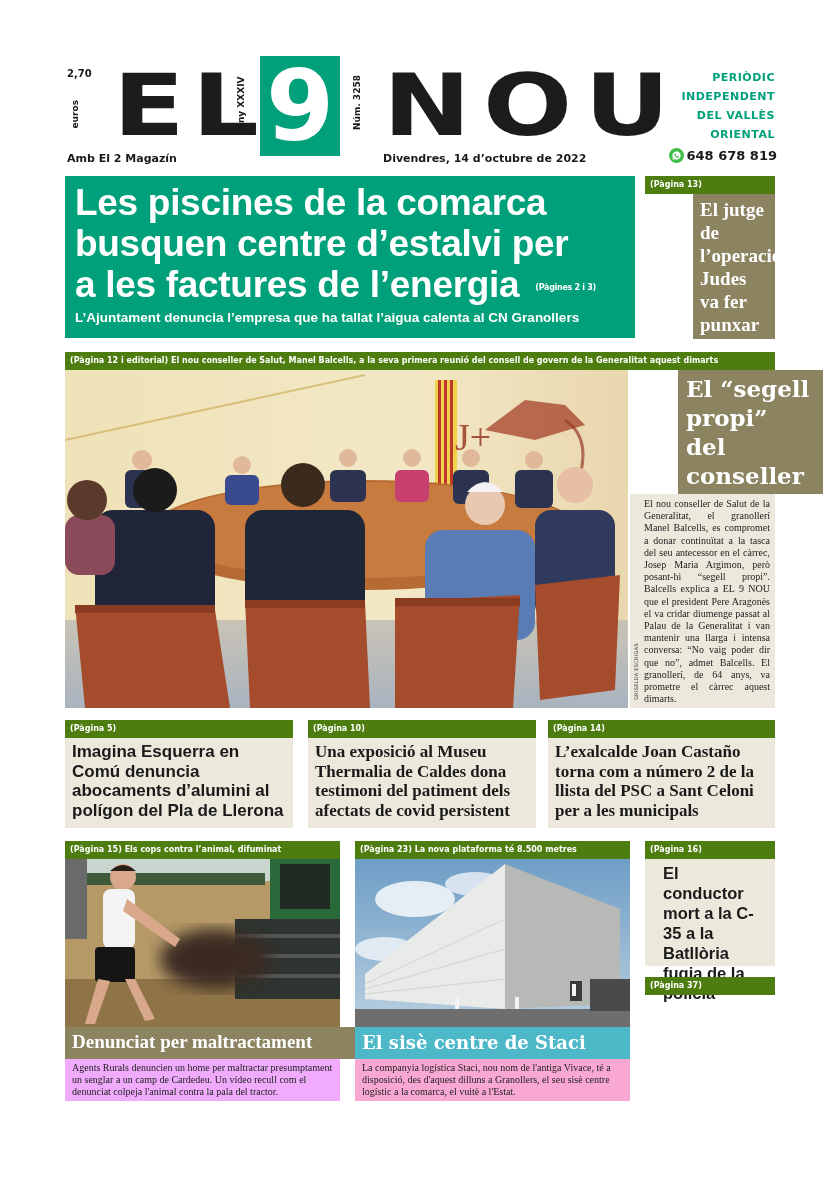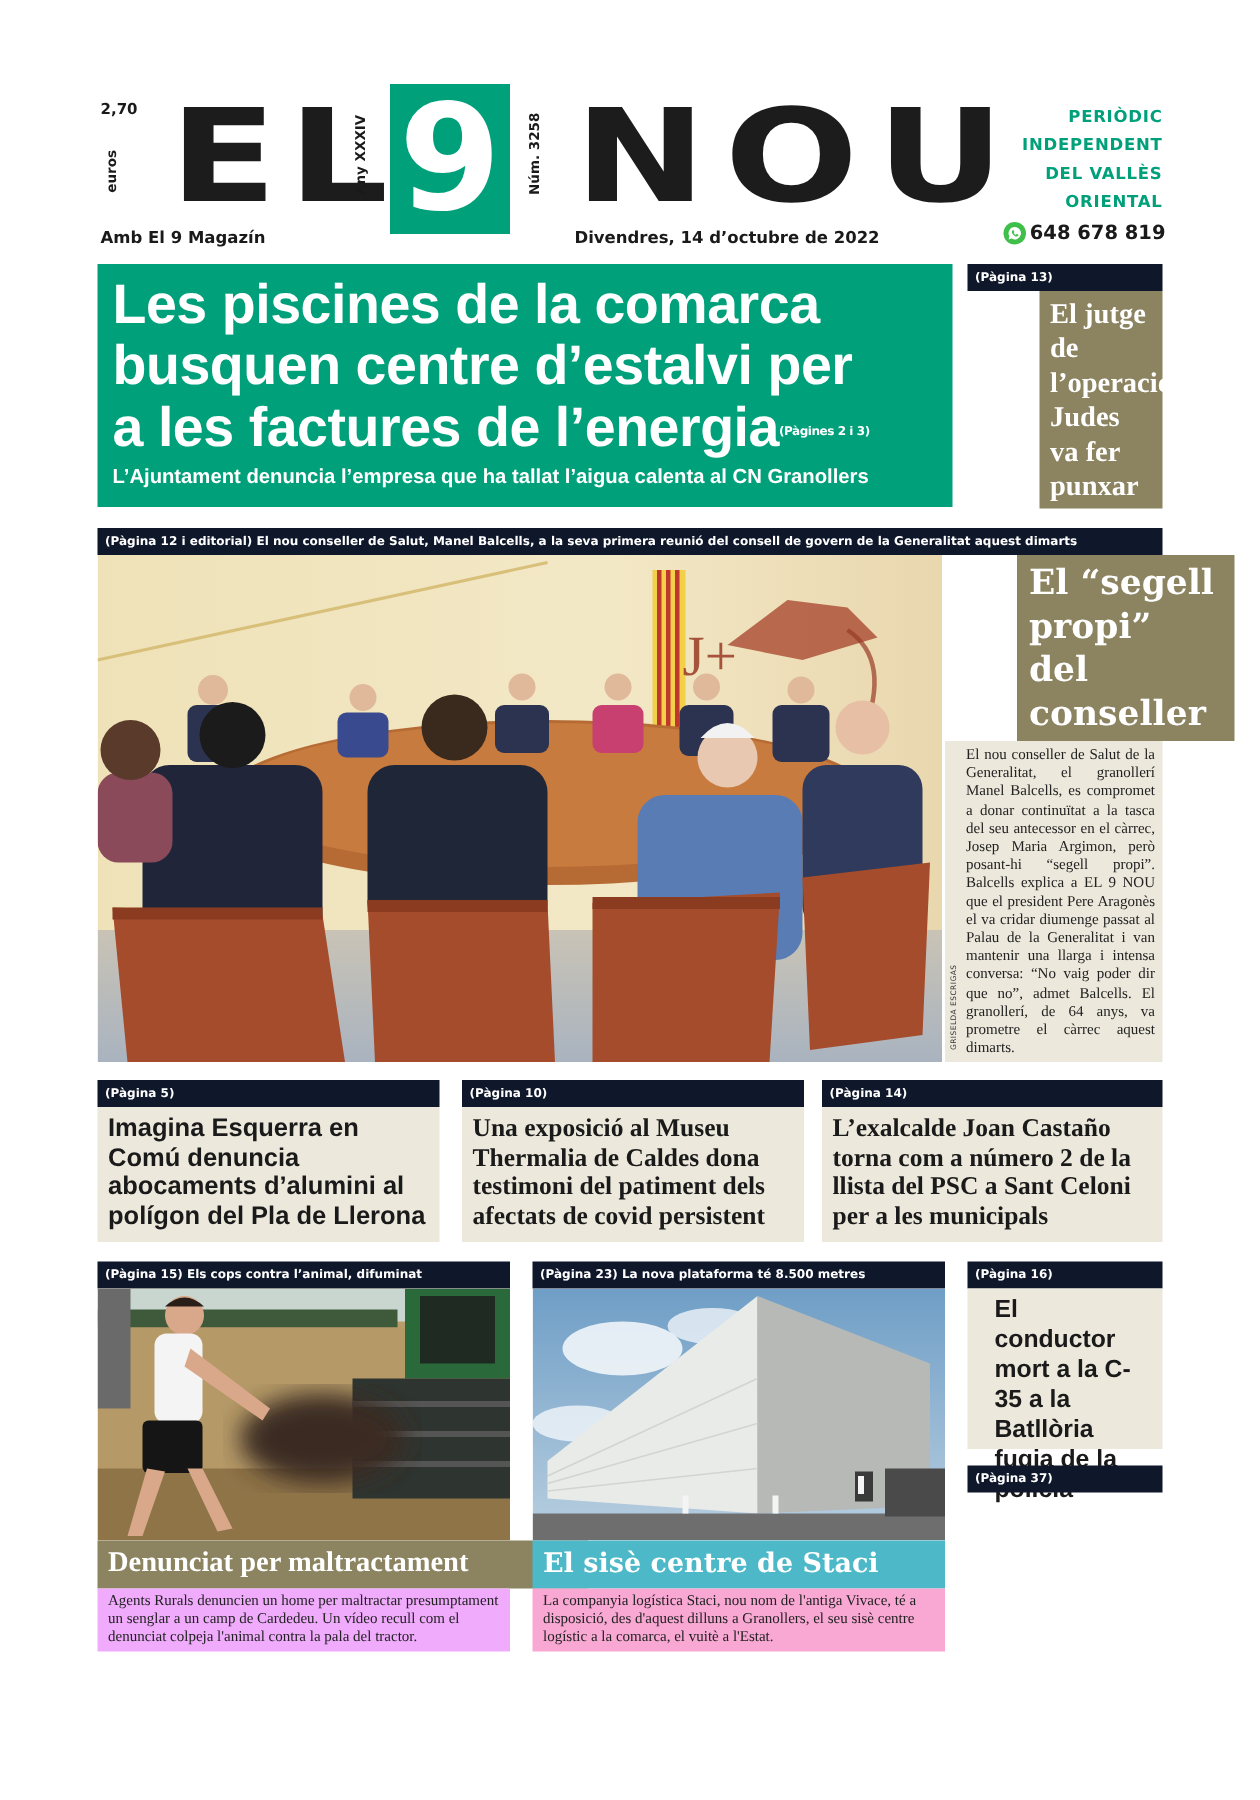--- a/index.html
+++ b/index.html
@@ -20,25 +20,25 @@
   .logo-nine { left: 260px; top: 56px; width: 80px; height: 100px; background: #00a07a; color: #fff; font: bold 98px "DejaVu Sans", sans-serif; text-align: center; line-height: 100px; }
   .tagline { right: 65px; top: 68px; text-align: right; font: bold 11px "DejaVu Sans", sans-serif; color: #00a07a; line-height: 19px; letter-spacing: 0.5px; }
   .sub-left { left: 67px; top: 152px; font: bold 11px "DejaVu Sans", sans-serif; }
   .sub-date { left: 383px; top: 152px; font: bold 11px "DejaVu Sans", sans-serif; }
   .phone { right: 63px; top: 148px; font: bold 13px "DejaVu Sans", sans-serif; display: flex; align-items: center; gap: 3px; }
   .wa-icon { width: 15px; height: 15px; border-radius: 50%; background: #3fbf4a; display: inline-flex; align-items: center; justify-content: center; color: #fff; font-size: 9px; }
 
   
   .lead { left: 65px; top: 176px; width: 570px; height: 162px; background: #00a07a; color: #fff; padding: 6px 10px; }
   .lead-title { font: bold 37px "Liberation Sans", sans-serif; line-height: 41px; letter-spacing: -0.3px; }
-  .lead-pages { font: bold 8px "DejaVu Sans", sans-serif; margin-left: 0; vertical-align: middle; }
+  .lead-pages { font: bold 8px "DejaVu Sans", sans-serif; margin-left: 16px; vertical-align: middle; }
   .lead-sub { font: bold 13.5px "Liberation Sans", sans-serif; margin-top: 5px; }
 
   
-  .kicker { background: #0f172a; color: #fff; font: bold 8px "DejaVu Sans", sans-serif; padding: 4px 5px; height: 18px; white-space: nowrap; overflow: hidden; }
+  .kicker { background: #4d7c0f; color: #fff; font: bold 8px "DejaVu Sans", sans-serif; padding: 4px 5px; height: 18px; white-space: nowrap; overflow: hidden; }
   .box-olive { background: #8c8460; color: #fff; margin-left: 48px; }
   .box-beige { background: #ece8dc; color: #1a1a1a; }
   .serif-head { font-family: "Liberation Serif", serif; font-weight: bold; }
   .sans-head { font-family: "Liberation Sans", sans-serif; font-weight: bold; }
 
   .jutge { left: 645px; top: 176px; width: 130px; height: 163px; }
   .jutge .body { padding: 4px 7px; font-size: 19px; line-height: 23px; height: 145px; }
 
   
   .photo-kicker { left: 65px; top: 352px; width: 710px; }
@@ -81,21 +81,21 @@
 <div class="abs vert any">Any XXXIV</div>
 <div class="abs logo-nine">9</div>
 <div class="abs vert num">Núm. 3258</div>
 <div class="abs logo-word logo-nou">NOU</div>
 <div class="abs tagline">
   <div>PERIÒDIC</div>
   <div>INDEPENDENT</div>
   <div>DEL VALLÈS</div>
   <div>ORIENTAL</div>
 </div>
-<div class="abs sub-left">Amb El 9 Magazín</div>
+<div class="abs sub-left">Amb El 2 Magazín</div>
 <div class="abs sub-date">Divendres, 14 d’octubre de 2022</div>
 <div class="abs phone">
   <span class="wa-icon">
     <svg width="11" height="11" viewBox="0 0 24 24">
         <path fill="#fff" d="M12 3a9 9 0 0 0-7.8 13.5L3 21l4.6-1.2A9 9 0 1 0 12 3zm4.6 12.6c-.2.6-1.1 1.1-1.6 1.2-.4.1-1 .1-1.6-.1-2.6-1-4.4-3.5-4.5-3.7-.1-.2-1.1-1.5-1.1-2.8s.7-2 .9-2.3c.3-.3.6-.3.7-.3h.6c.2 0 .4 0 .6.5l.8 1.9c.1.1.1.3 0 .5l-.3.5-.4.4c-.1.1-.3.3-.1.6.7 1.1 1.6 1.8 2.6 2.3.3.1.5.1.6-.1l.8-1c.2-.2.4-.2.6-.1l1.8.9c.2.1.4.2.4.3.1.1.1.6-.2 1.2z"></path>
       </svg>
   </span>
   <span>648 678 819</span>
 </div>
 

